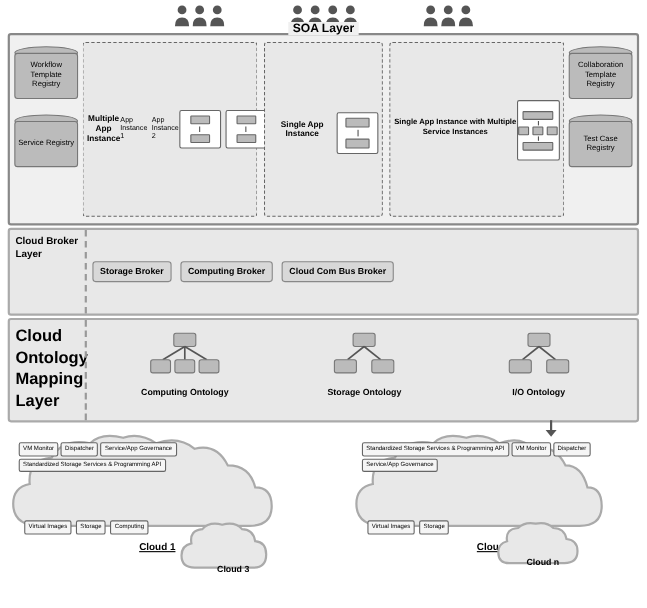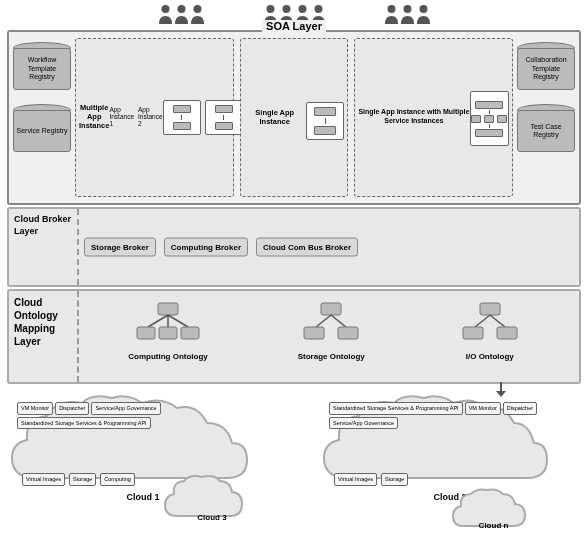--- a/index.html
+++ b/index.html
@@ -133,21 +133,21 @@
       border: 2px solid #aaa;
       background: #e8e8e8;
       border-radius: 3px;
     }
 
     .cloud-ontology-label {
       position: absolute;
       left: 5px;
       top: 5px;
       font-weight: bold;
-      font-size: 10px;
+      font-size: 15px;
       line-height: 1.3;
       width: 60px;
     }
 
     .ontology-boxes {
       position: absolute;
       left: 75px;
       top: 10px;
       right: 10px;
       display: flex;
@@ -187,20 +187,21 @@
     }
 
     .cloud-label-text {
       position: absolute;
       bottom: 8px;
       left: 50%;
       transform: translateX(-50%);
       font-size: 9px;
       font-weight: bold;
       white-space: nowrap;
+      text-decoration: underline;
     }
   </style>
 </head>
 <body>
 
 <div class="main-container">
 
   <div style="position:absolute; top:4px; left:7px; width:574px; display:flex; justify-content:center; gap:60px;">
     <div style="display:flex;gap:3px;">
       <svg width="13" height="20" viewBox="0 0 13 20">
@@ -438,21 +439,21 @@
       <div class="cloud-label-text" style="bottom:4px;font-size:9px;font-weight:bold;position:absolute;left:50%;transform:translateX(-50%);white-space:nowrap;">Cloud 2</div>
     </div>
 
     <div style="position:absolute;bottom:18px;left:155px;width:100px;height:58px;">
       <svg width="100" height="58" viewBox="0 0 100 58">
         <path d="M15,44 Q3,44 3,33 Q3,24 12,22 Q10,10 22,9 Q28,2 40,5 Q52,2 58,9 Q68,9 70,20 Q80,21 80,32 Q80,44 68,44 Z" fill="#e8e8e8" stroke="#aaa" stroke-width="2"></path>
       </svg>
       <div style="position:absolute;bottom:8px;left:50%;transform:translateX(-50%);font-size:8px;font-weight:bold;white-space:nowrap;">Cloud 3</div>
     </div>
 
-    <div style="position:absolute;bottom:10px;right:45px;width:85px;height:52px;">
+    <div style="position:absolute;bottom:24px;right:45px;width:85px;height:52px;">
       <svg width="85" height="52" viewBox="0 0 85 52">
         <path d="M12,40 Q2,40 2,30 Q2,22 10,20 Q8,9 20,8 Q26,2 36,4 Q46,2 52,8 Q62,8 64,18 Q74,19 74,29 Q74,40 62,40 Z" fill="#e8e8e8" stroke="#aaa" stroke-width="2"></path>
       </svg>
       <div style="position:absolute;bottom:8px;left:50%;transform:translateX(-50%);font-size:8px;font-weight:bold;white-space:nowrap;">Cloud n</div>
     </div>
 
   </div>
 
 </div>
 

